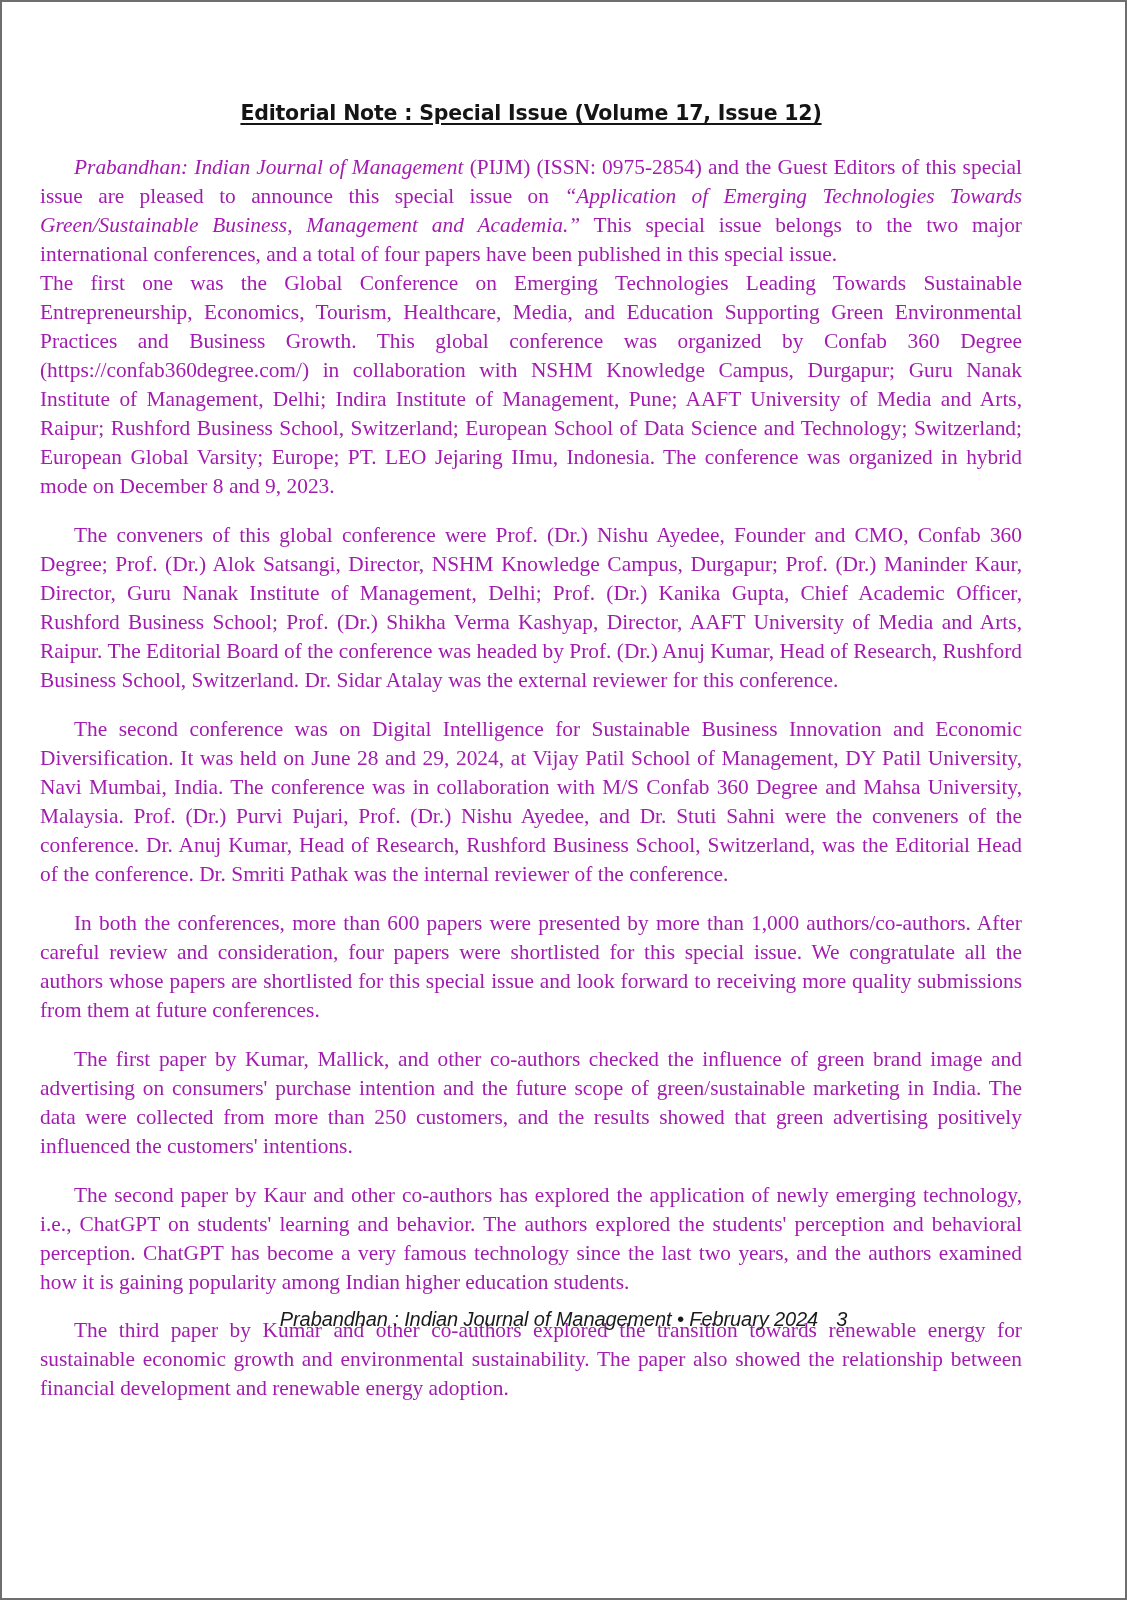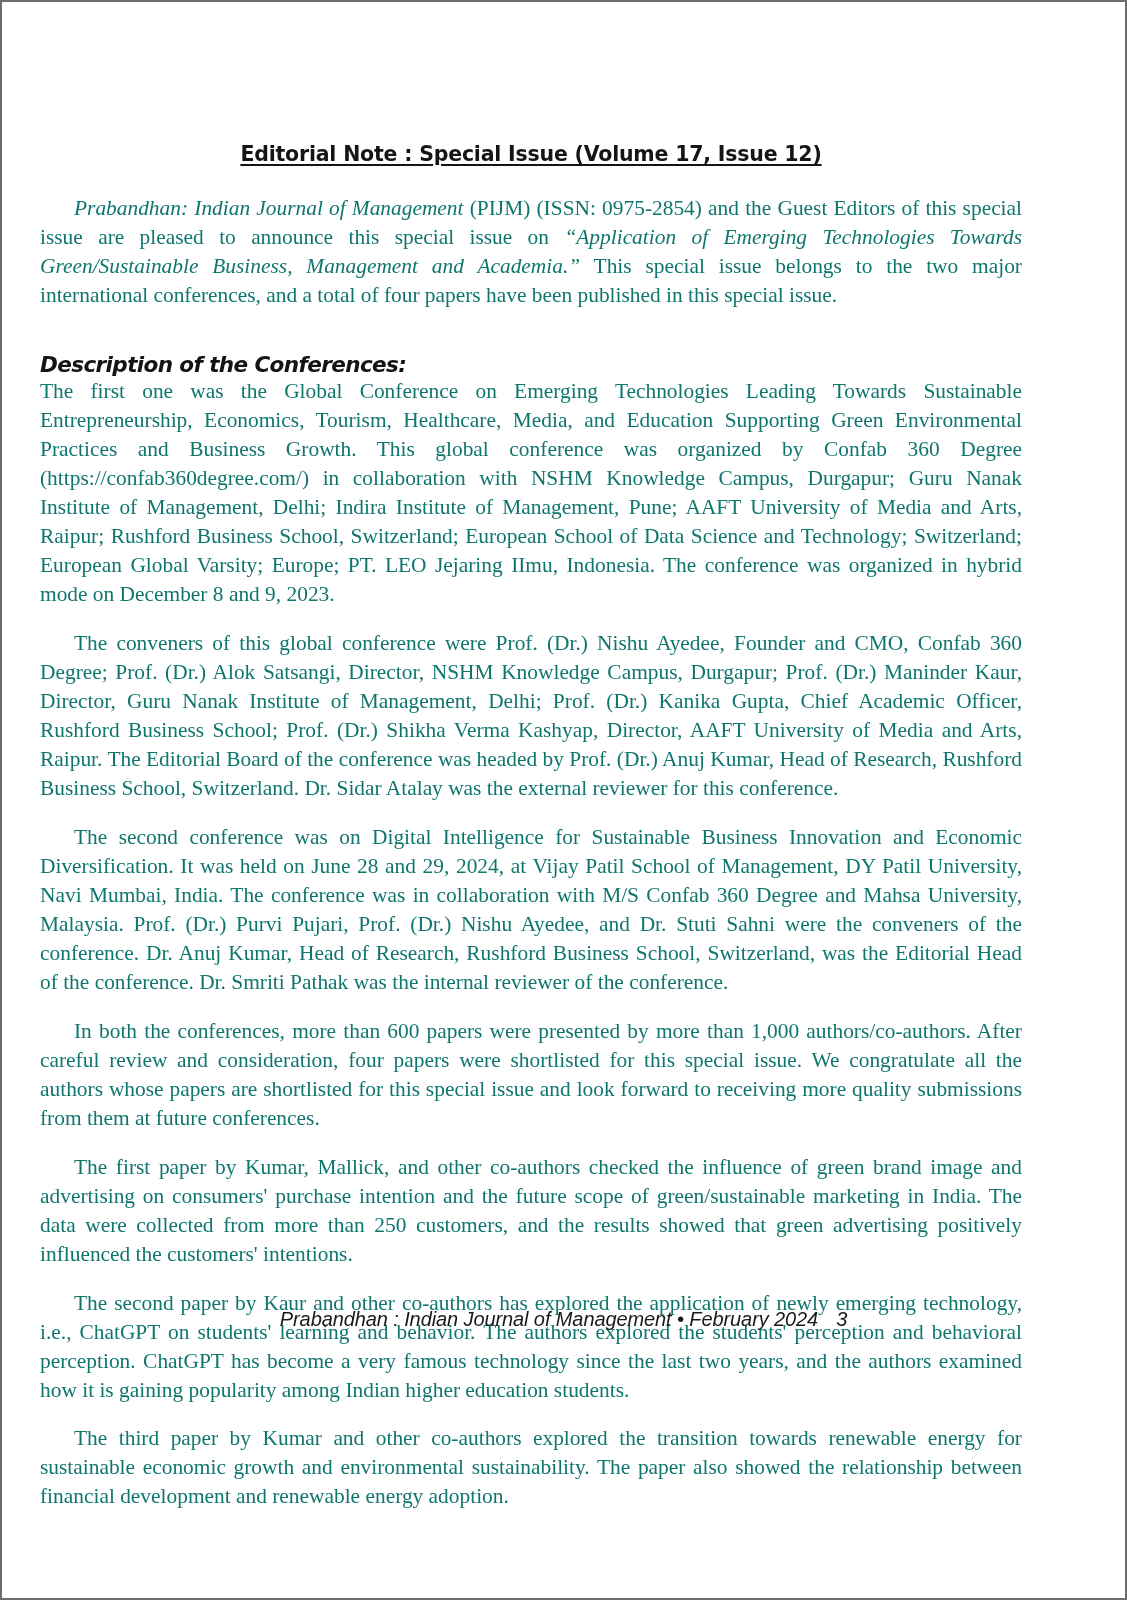--- a/index.html
+++ b/index.html
@@ -20,21 +20,20 @@
     height: 1600px;
     border: 2px solid #6e6e6e;
     background: #ffffff;
     position: relative;
   }
   .page-inner {
     position: absolute;
     left: 38px;
     top: 0;
     width: 982px;
-    margin-top: 41px;
   }
 
   .doc-title {
     text-align: center;
     font-family: "DejaVu Sans", sans-serif;
     font-weight: bold;
     font-size: 20.5px;
     letter-spacing: -0.2px;
     text-decoration: underline;
     text-underline-offset: 3px;
@@ -43,21 +42,21 @@
     color: #151515;
   }
 
   p.body-para {
     font-family: "Liberation Serif", serif;
     font-size: 21.4px;
     line-height: 1.355;
     text-align: justify;
     text-justify: inter-word;
     margin: 0;
-    color: #0f766e;
+    color: #a21caf;
     -webkit-font-smoothing: antialiased;
   }
 
   p.lead {
     margin-top: 28px;
   }
   p.indent {
     text-indent: 34px;
   }
   p.gap {
@@ -106,21 +105,20 @@
 </head>
 <body>
 
 <div class="page">
   <div class="page-inner">
 
     <h1 class="doc-title">Editorial Note : Special Issue (Volume 17, Issue 12)</h1>
 
     <p class="body-para lead indent"><span class="it">Prabandhan: Indian Journal of Management</span><span> (PIJM) (ISSN: 0975-2854) and the Guest Editors of this special issue are pleased to announce this special issue on </span><span class="it">“Application of Emerging Technologies Towards Green/Sustainable Business, Management and Academia.”</span><span> This special issue belongs to the two major international conferences, and a total of four papers have been published in this special issue.</span></p>
 
-    <h2 class="section-heading">Description of the Conferences:</h2>
 
     <p class="body-para first-section">The first one was the Global Conference on Emerging Technologies Leading Towards Sustainable Entrepreneurship, Economics, Tourism, Healthcare, Media, and Education Supporting Green Environmental Practices and Business Growth. This global conference was organized by Confab 360 Degree (https://confab360degree.com/) in collaboration with NSHM Knowledge Campus, Durgapur; Guru Nanak Institute of Management, Delhi; Indira Institute of Management, Pune; AAFT University of Media and Arts, Raipur; Rushford Business School, Switzerland; European School of Data Science and Technology; Switzerland; European Global Varsity; Europe; PT. LEO Jejaring IImu, Indonesia. The conference was organized in hybrid mode on December 8 and 9, 2023.</p>
 
     <p class="body-para gap indent">The conveners of this global conference were Prof. (Dr.) Nishu Ayedee, Founder and CMO, Confab 360 Degree; Prof. (Dr.) Alok Satsangi, Director, NSHM Knowledge Campus, Durgapur; Prof. (Dr.) Maninder Kaur, Director, Guru Nanak Institute of Management, Delhi; Prof. (Dr.) Kanika Gupta, Chief Academic Officer, Rushford Business School; Prof. (Dr.) Shikha Verma Kashyap, Director, AAFT University of Media and Arts, Raipur. The Editorial Board of the conference was headed by Prof. (Dr.) Anuj Kumar, Head of Research, Rushford Business School, Switzerland. Dr. Sidar Atalay was the external reviewer for this conference.</p>
 
     <p class="body-para gap indent">The second conference was on Digital Intelligence for Sustainable Business Innovation and Economic Diversification. It was held on June 28 and 29, 2024, at Vijay Patil School of Management, DY Patil University, Navi Mumbai, India. The conference was in collaboration with M/S Confab 360 Degree and Mahsa University, Malaysia. Prof. (Dr.) Purvi Pujari, Prof. (Dr.) Nishu Ayedee, and Dr. Stuti Sahni were the conveners of the conference. Dr. Anuj Kumar, Head of Research, Rushford Business School, Switzerland, was the Editorial Head of the conference. Dr. Smriti Pathak was the internal reviewer of the conference.</p>
 
     <p class="body-para gap indent">In both the conferences, more than 600 papers were presented by more than 1,000 authors/co-authors. After careful review and consideration, four papers were shortlisted for this special issue. We congratulate all the authors whose papers are shortlisted for this special issue and look forward to receiving more quality submissions from them at future conferences.</p>
 
     <p class="body-para gap indent">The first paper by Kumar, Mallick, and other co-authors checked the influence of green brand image and advertising on consumers' purchase intention and the future scope of green/sustainable marketing in India. The data were collected from more than 250 customers, and the results showed that green advertising positively influenced the customers' intentions.</p>

